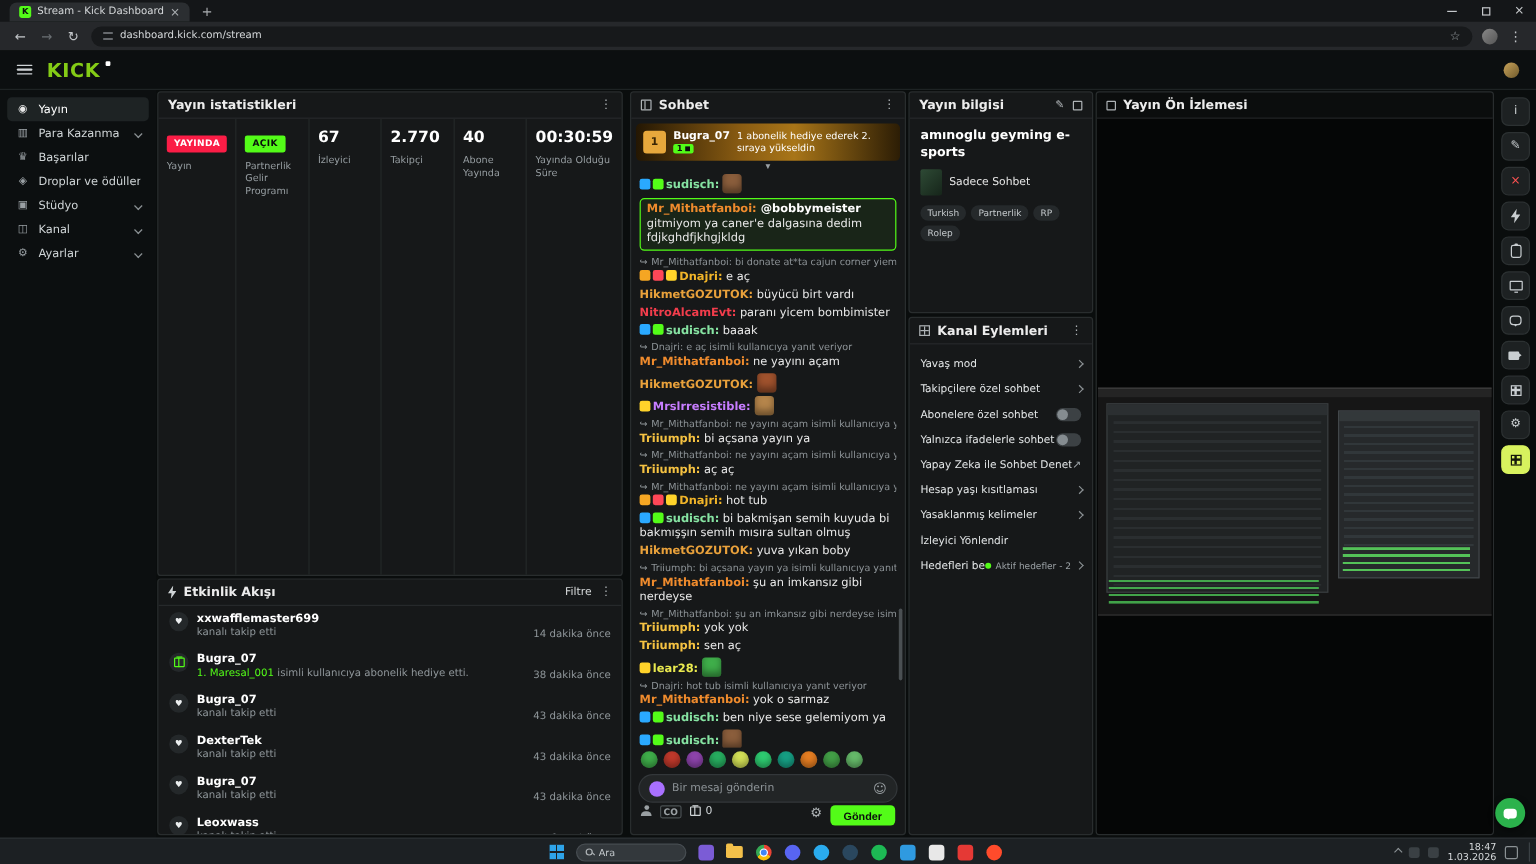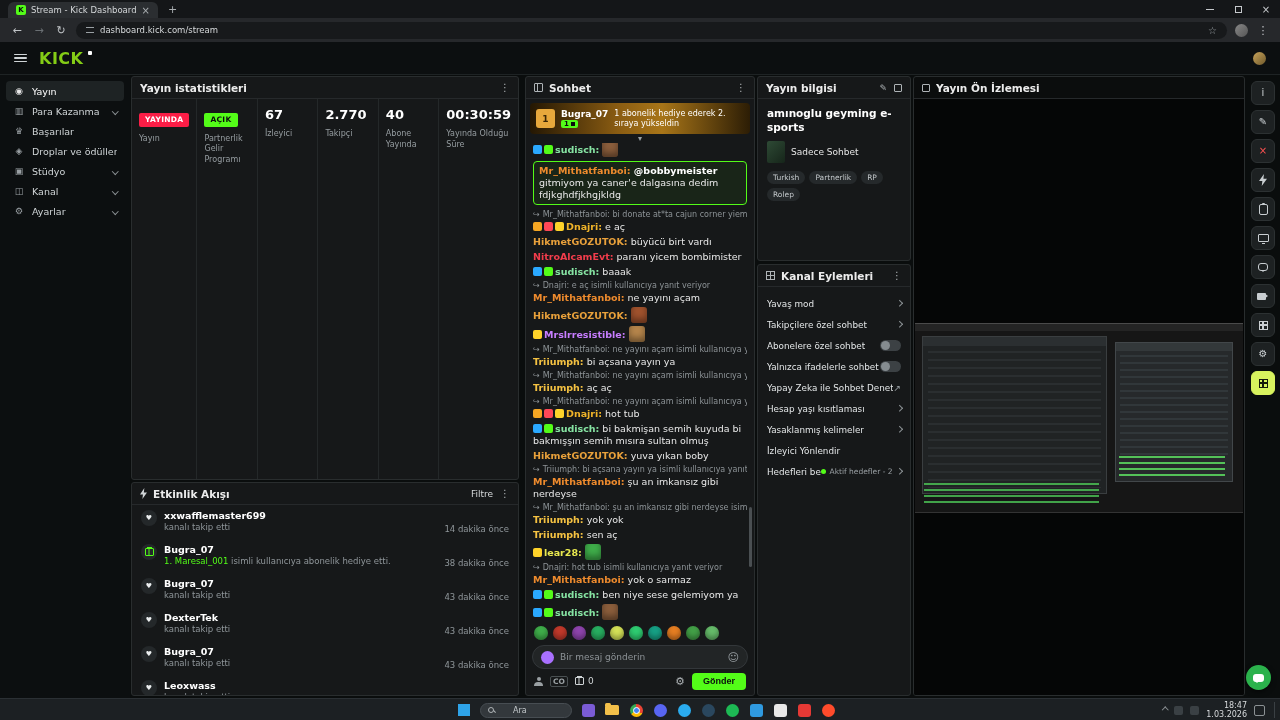--- a/index.html
+++ b/index.html
@@ -89,39 +89,39 @@
   .p-chat{left:395px;top:1px;width:230px;height:620px}
   .banner{margin:4px 4px 0;height:31px;min-height:31px;border-radius:4px;background:linear-gradient(90deg,#241703,#8a5c12 40%,#a87518 60%,#2c1d05);display:flex;align-items:center;gap:6px;padding:0 6px}
   .banner-gift{width:19px;height:19px;min-width:19px;border-radius:3px;background:#e7a83c;display:flex;align-items:center;justify-content:center}
   .bg-num{font-size:9px;font-weight:bold;color:#3a2605}
   .banner-user{display:flex;flex-direction:column;gap:1px}
   .bu-name{font-size:9px;font-weight:bold;color:#fff;white-space:nowrap}
   .bu-badge{display:flex;align-items:center;gap:2px;background:#53fc18;border-radius:2px;padding:0 3px;font-size:7px;font-weight:bold;color:#0b0e0e;width:fit-content}
   .bu-sq{width:4px;height:4px;background:#0b0e0e;display:block}
   .banner-text{font-size:8px;line-height:1.25;color:#fff}
   .scrolldown{height:9px;min-height:9px;display:flex;align-items:center;justify-content:center;color:#9aa0a4;font-size:8px}
-  .msgs{flex:1;overflow:hidden;display:flex;flex-direction:column;justify-content:flex-end;padding:0 7px 2px}
+  .msgs{flex:1;overflow:hidden;display:flex;flex-direction:column;justify-content:flex-start;padding:0 7px 2px}
   .msg{margin:1.5px 0;font-size:9.5px;line-height:12px;color:#e8e8e8;word-wrap:break-word}
   .msg.hl{border:1px solid #53fc18;background:rgba(83,252,24,.06);border-radius:4px;padding:3px 5px;margin:3px 0}
   .reply{font-size:8px;line-height:10px;color:#8d9397;margin-bottom:1px;white-space:nowrap;overflow:hidden}
   .rep-ico{margin-right:3px;color:#8d9397}
   .cb{display:inline-block;width:9px;height:9px;border-radius:2px;margin-right:2px;vertical-align:-1px}
   .cb-vip{background:#2aa9ff}.cb-mod{background:#53fc18}.cb-og{background:#f5a623}.cb-founder{background:#ff4757}.cb-sub{background:#ffd32a}
   .cuser{font-weight:bold}
   .mention{font-weight:bold;color:#fff}
   .cemote{display:inline-block;width:16px;height:16px;border-radius:3px;margin-left:3px;vertical-align:-4px;background:#8b5e3c;box-shadow:inset 0 -4px 6px rgba(0,0,0,.4)}
   .chat-scrollbar{position:absolute;right:2px;top:430px;width:3px;height:60px;border-radius:2px;background:#4a4f52}
   .qbar{height:20px;min-height:20px;display:flex;align-items:center;gap:5px;padding:0 8px}
   .qemote{width:14px;height:14px;border-radius:50%;background:#3fae4a;box-shadow:inset 0 -3px 5px rgba(0,0,0,.35)}
   .inputrow{height:24px;min-height:24px;margin:2px 6px;background:#222526;border:1px solid #33373a;border-radius:13px;display:flex;align-items:center;gap:6px;padding:0 8px}
   .id-dot{width:13px;height:13px;min-width:13px;border-radius:50%;background:#a970ff}
   .cinput{flex:1;background:transparent;border:none;outline:none;color:#e6e6e6;font-size:9px;font-family:inherit}
   .cinput::placeholder{color:#8d9397}
   .smiley{color:#9aa0a4;font-size:11px}
-  .chatfoot{height:24px;min-height:24px;display:flex;align-items:center;gap:7px;padding:0 8px 4px}
+  .chatfoot{height:24px;min-height:24px;display:flex;align-items:flex-start;gap:7px;padding:0 8px 4px}
   .person{width:9px;height:9px;position:relative}
   .person::before{content:'';position:absolute;top:0;left:2.5px;width:4px;height:4px;border-radius:50%;background:#9aa0a3}
   .person::after{content:'';position:absolute;bottom:0;left:0;width:9px;height:4px;border-radius:4px 4px 0 0;background:#9aa0a3}
   .co{font-size:7.5px;font-weight:bold;color:#9aa0a3;border:1px solid #4a5052;border-radius:2px;padding:0 2px}
   .giftpill{display:flex;align-items:center;gap:4px;color:#cfd4d6;font-size:9px}
   .gift{width:9px;height:8px;border:1px solid currentColor;border-radius:1px;position:relative;display:inline-block}
   .gift::before{content:'';position:absolute;left:50%;top:-1px;bottom:-1px;width:1px;background:currentColor;transform:translateX(-.5px)}
   .gift::after{content:'';position:absolute;top:-2.5px;left:1px;right:1px;height:1.5px;background:currentColor}
   .gear{color:#aeb3b6;font-size:11px}
   .send{background:#53fc18;color:#0b0e0e;border:none;border-radius:4px;font-size:9px;font-weight:bold;padding:3.5px 11px;font-family:Liberation Sans, sans-serif;cursor:pointer}
@@ -190,21 +190,21 @@
   .taskbar{position:absolute;left:0;right:0;bottom:0;height:22px;background:#1c2023;border-top:1px solid #2b3034}
   .tk-center{position:absolute;left:455px;top:0;height:22px;display:flex;align-items:center;gap:7px}
   .tk-btn{width:18px;height:18px;display:flex;align-items:center;justify-content:center;border-radius:3px}
   .shape-win{width:12px;height:12px;background:linear-gradient(90deg,transparent 46%,#1c2023 46% 54%,transparent 54%),linear-gradient(0deg,transparent 46%,#1c2023 46% 54%,transparent 54%),#2ea3e8}
   .shape-circ{width:13px;height:13px;border-radius:50%;background:#888;display:block}
   .shape-sq{width:13px;height:13px;border-radius:3px;background:#888;display:block}
   .shape-folder{width:14px;height:10px;border-radius:1.5px;background:#f3c04a;position:relative;display:block}
   .shape-folder::before{content:'';position:absolute;top:-2px;left:0;width:6px;height:2.5px;border-radius:1.5px 1.5px 0 0;background:inherit}
   .shape-chrome{width:13px;height:13px;border-radius:50%;background:conic-gradient(#ea4335 0 33%,#fbbc05 0 66%,#34a853 0 100%);position:relative;display:block}
   .shape-chrome::after{content:'';position:absolute;inset:3px;border-radius:50%;background:#4285f4;border:1.5px solid #fff}
-  .tk-search{height:15px;width:92px;border-radius:8px;background:#33383c;border:1px solid #474d52;display:flex;align-items:center;gap:19px;padding:0 7px}
+  .tk-search{height:15px;width:92px;border-radius:8px;background:#33383c;border:1px solid #474d52;display:flex;align-items:center;gap:5px;padding:0 7px}
   .mag{width:6px;height:6px;min-width:6px;border:1.2px solid #aeb3b6;border-radius:50%;position:relative}
   .mag::after{content:'';position:absolute;width:3px;height:1.2px;background:#aeb3b6;transform:rotate(45deg);right:-2.5px;bottom:-.5px}
   .tk-search-lbl{font-size:8px;color:#c3c8cb}
   .tk-tray{position:absolute;right:4px;top:0;height:22px;display:flex;align-items:center;gap:7px}
   .tray-ic{width:9px;height:9px;border-radius:2px;background:#3a4044}
   .clock{display:flex;flex-direction:column;align-items:flex-end;line-height:1.15}
   .clock span{font-size:8px;color:#d7dadc}
   .tk-note{width:11px;height:11px;border:1px solid #8b9194;border-radius:2px}
   .tk-edge{width:2px;height:16px;border-left:1px solid #3a4044;margin-left:2px}
 </style>

